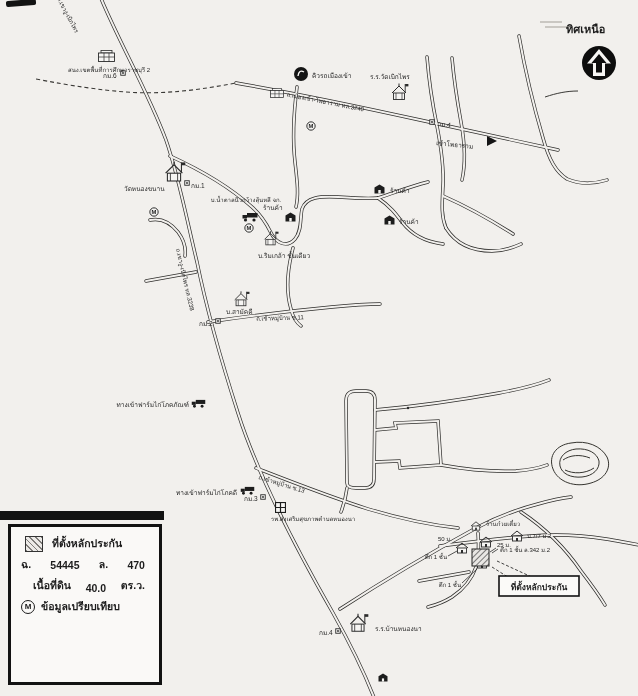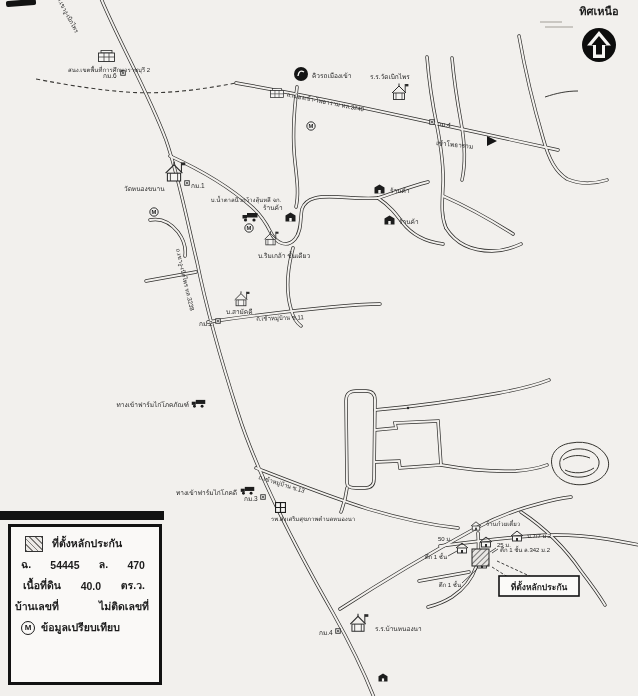--- a/index.html
+++ b/index.html
@@ -16,21 +16,21 @@
   .lbl-sm{font-size:6px;}
   .legend{position:absolute;left:8px;top:524px;width:148px;height:147px;
           border:3px solid #121212;background:#faf9f7;padding:8px 0 0 0;
           display:flex;flex-direction:column;gap:4px;font-weight:bold;font-size:10.5px;}
   .lg-row{display:flex;align-items:center;}
   .hatch-sq{width:16px;height:14px;border:1px solid #333;
             background:repeating-linear-gradient(45deg,#7f7d7a 0 1px,#eceae7 1px 4px);}
   .circle-m{display:inline-flex;align-items:center;justify-content:center;
             width:12px;height:12px;border:1.3px solid #1c1c1c;border-radius:50%;
             font-size:8px;font-weight:bold;}
-  .compass{position:absolute;left:566px;top:2px;width:66px;text-align:center;}
+  .compass{position:absolute;left:566px;top:20px;width:66px;text-align:left;}
   .compass-label{font-size:11px;font-weight:bold;}
   .artifact{position:absolute;background:#131313;}
   .callout-text{font-size:8.5px;font-weight:bold;}
 </style>
 </head>
 <body>
 
 <div class="page">
 
   <svg width="638" height="696" viewBox="0 0 638 696">
@@ -283,28 +283,24 @@
     <div class="lg-row" style="padding-left:14px;gap:9px;">
       <span class="hatch-sq"></span>
       <span>ที่ตั้งหลักประกัน</span>
     </div>
     <div class="lg-row" style="padding:0 14px 0 10px;justify-content:space-between;">
       <span>ฉ.</span>
       <span>54445</span>
       <span>ล.</span>
       <span>470</span>
     </div>
-    <div class="lg-row" style="padding:0 14px 0 12px;justify-content:space-between;">
+    <div class="lg-row" style="padding:0 14px 0 22px;justify-content:space-between;align-items:flex-end;">
       <span>เนื้อที่ดิน</span>
       <span>40.0</span>
       <span>ตร.ว.</span>
-    </div>
-    <div class="lg-row" style="padding:0 10px 0 4px;justify-content:space-between;">
-      <span>บ้านเลขที่</span>
-      <span>ไม่ติดเลขที่</span>
     </div>
     <div class="lg-row" style="padding-left:10px;gap:6px;">
       <span class="circle-m">
         <span>M</span>
       </span>
       <span>ข้อมูลเปรียบเทียบ</span>
     </div>
   </div>
 
 </div>

